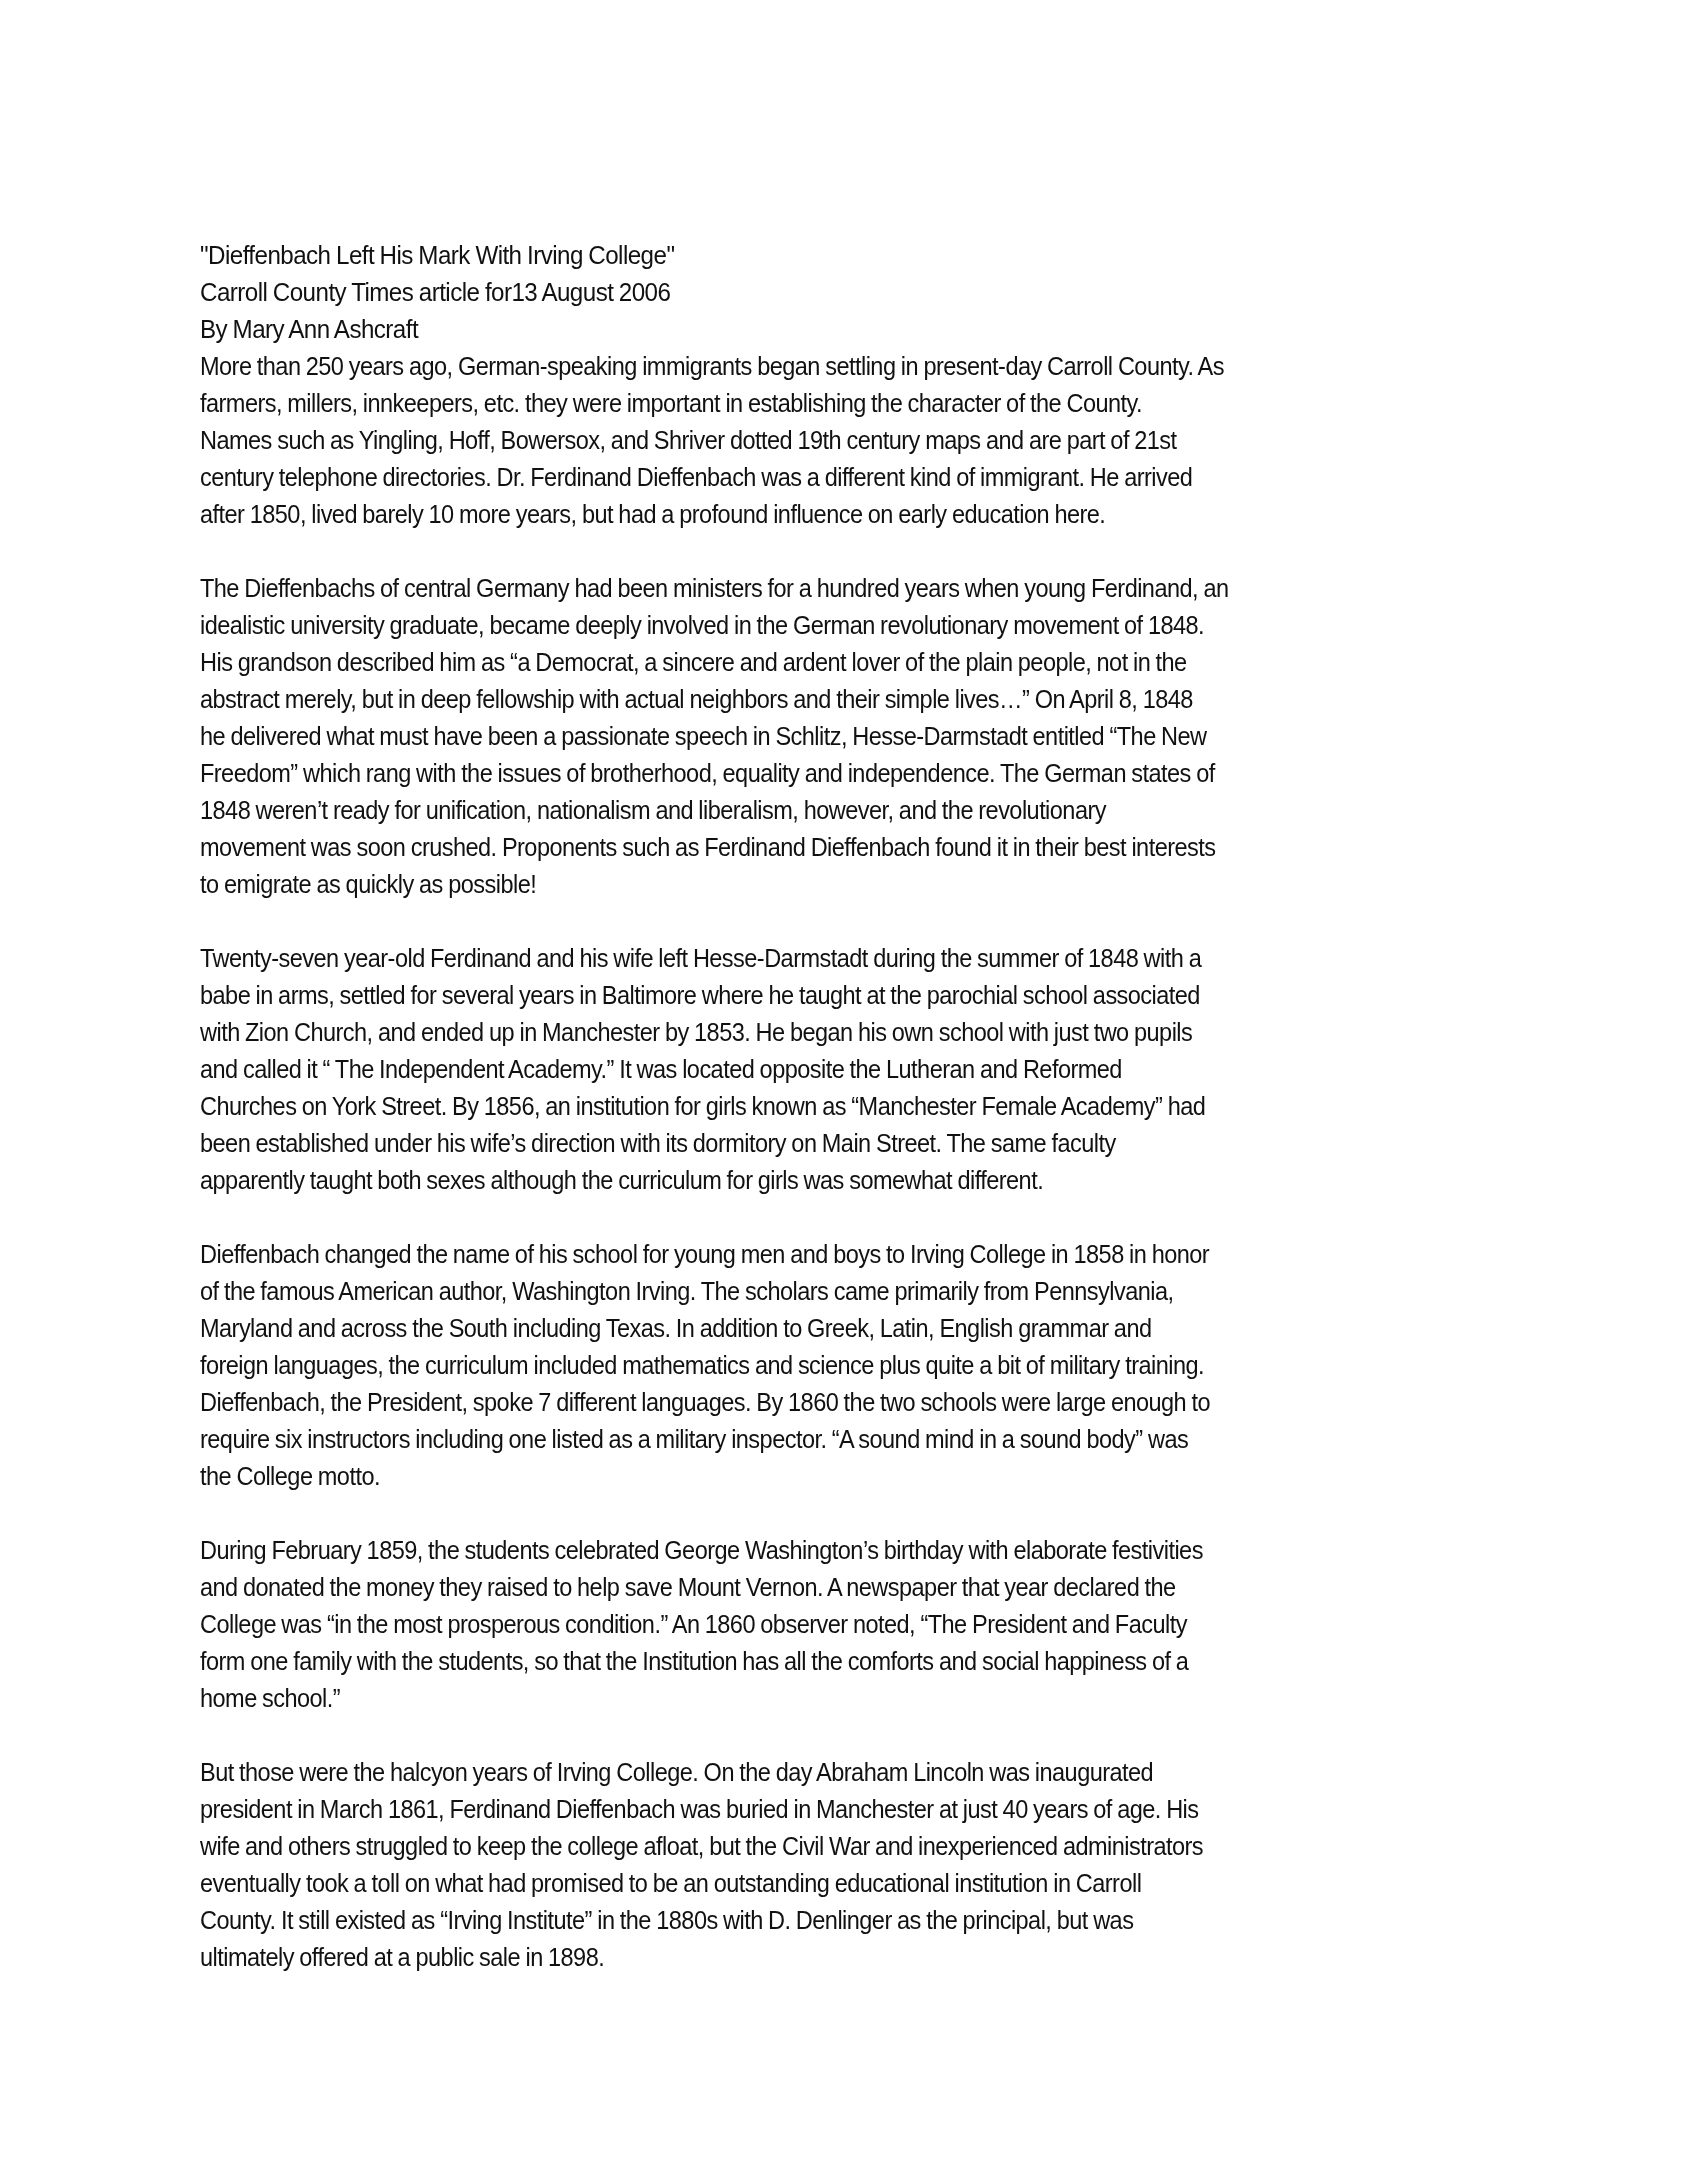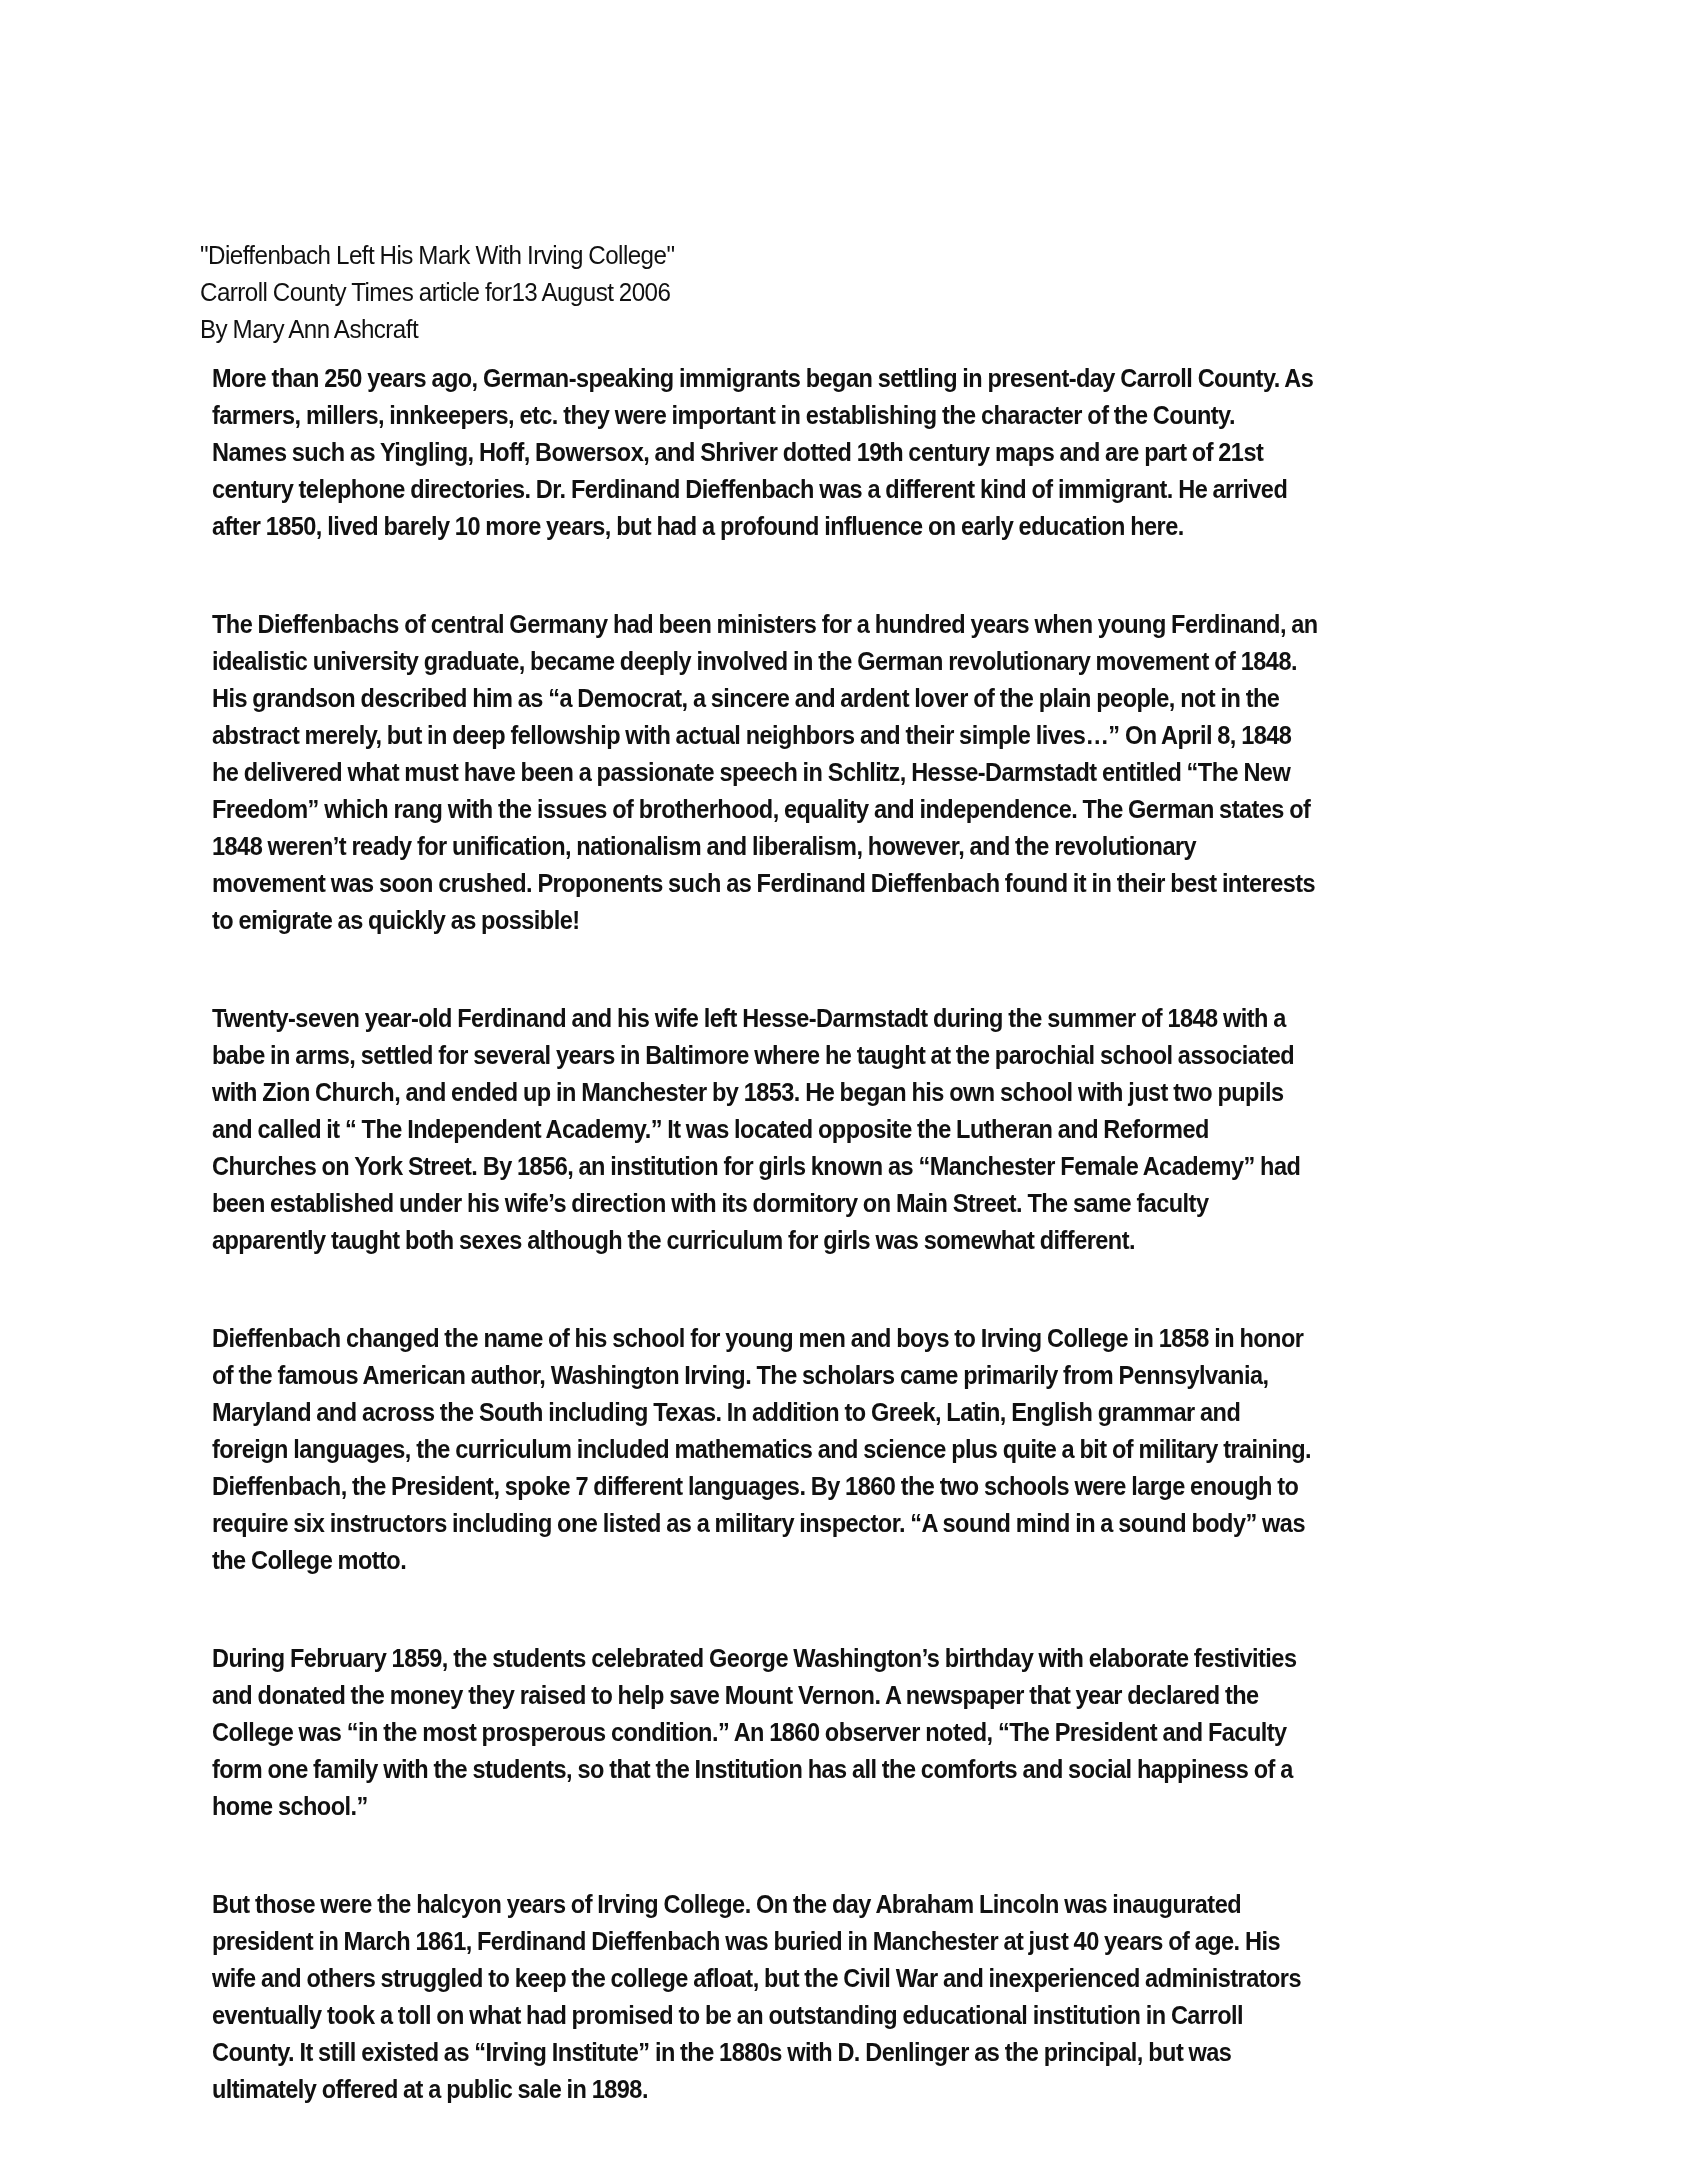--- a/index.html
+++ b/index.html
@@ -26,21 +26,21 @@
       font-size: 26px;
       line-height: 37px;
       height: 37px;
       white-space: nowrap;
       letter-spacing: -0.6px;
       word-spacing: -0.7px;
       transform-origin: left center;
     }
     .header-block .line { transform: scaleX(0.93); }
     .para .line { transform: scaleX(0.905); }
-    .para { margin: 12px; font-weight: bold; }
+    .para { margin: 0; }
     .gap { height: 37px; }
   </style>
 </head>
 <body>
 
 <div class="page">
 
   <div class="header-block">
     <span class="line">"Dieffenbach Left His Mark With Irving College"</span>
     <span class="line">Carroll County Times article for13 August 2006</span>

